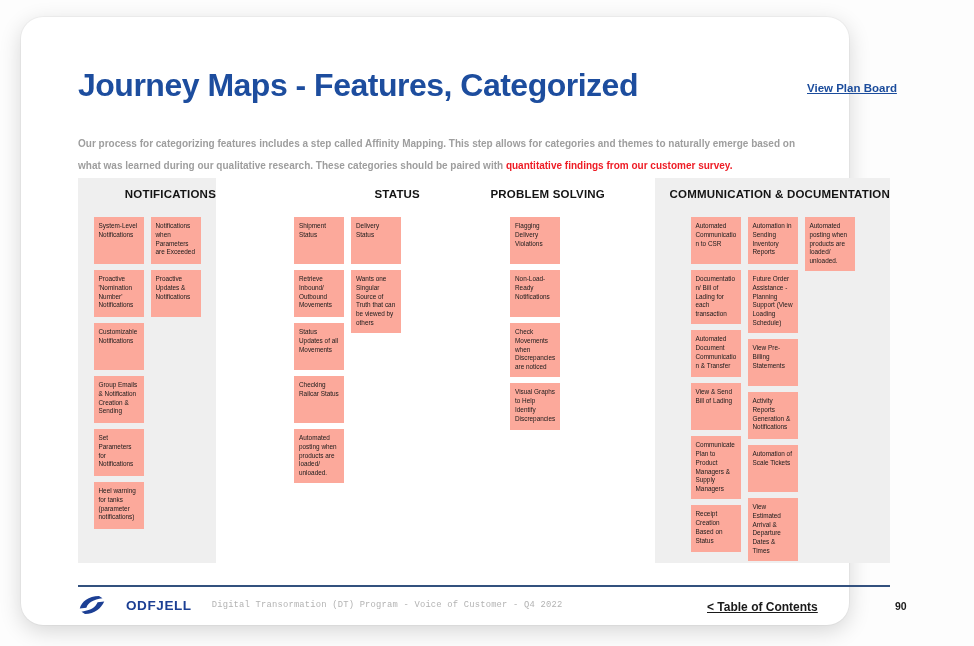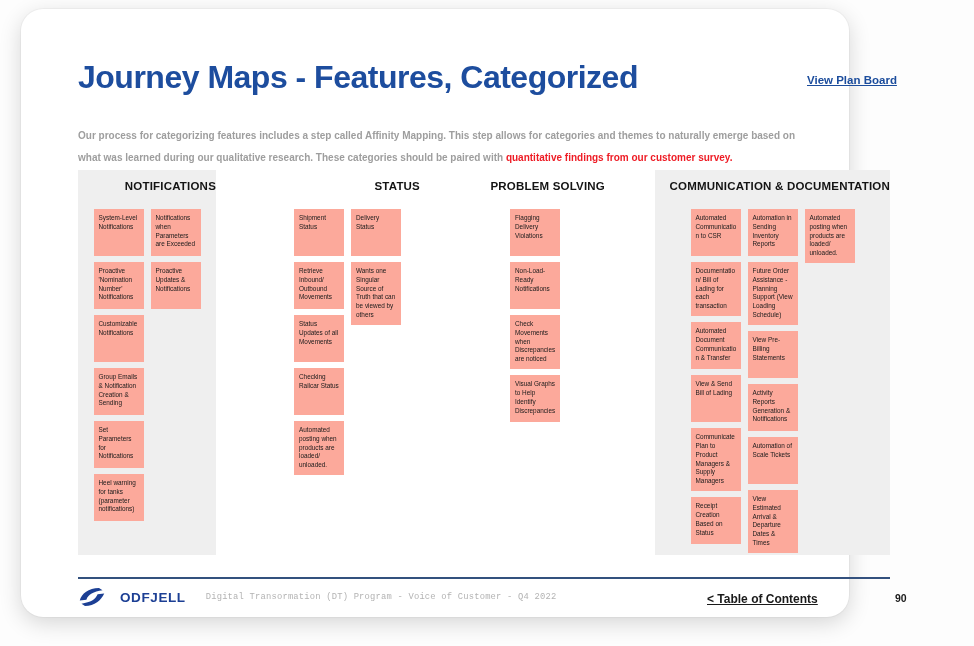--- a/index.html
+++ b/index.html
@@ -5,21 +5,21 @@
   * { margin: 0; padding: 0; box-sizing: border-box; }
   html, body { width: 974px; height: 646px; }
   body {
     font-family: "Liberation Sans", sans-serif;
     background: #fdfdfd;
     position: relative;
     overflow: hidden;
   }
   .slide-card {
     position: absolute;
-    left: 21px; top: 9px;
+    left: 21px; top: 17px;
     width: 828px; height: 608px;
     background: #ffffff;
     border-radius: 22px;
     box-shadow: 0 6px 22px rgba(0,0,0,0.16), 0 0 0 1px rgba(0,0,0,0.03);
   }
   .page-title {
     position: absolute;
     left: 57px; top: 50px;
     font-size: 32px;
     font-weight: 700;
@@ -99,21 +99,21 @@
     background: #33517e;
   }
   .footer-left {
     position: absolute;
     left: 57px; top: 578px;
     display: flex;
     align-items: center;
   }
   .logo-icon { width: 28px; height: 20px; display: block; }
   .logo-text {
-    margin-left: 14px;
+    margin-left: 20px;
     font-size: 13.5px;
     font-weight: 700;
     letter-spacing: 0.6px;
     color: #1c3f94;
   }
   .footer-caption {
     margin-left: 20px;
     font-size: 8.8px;
     font-weight: 500;
     color: #b3b3b3;

